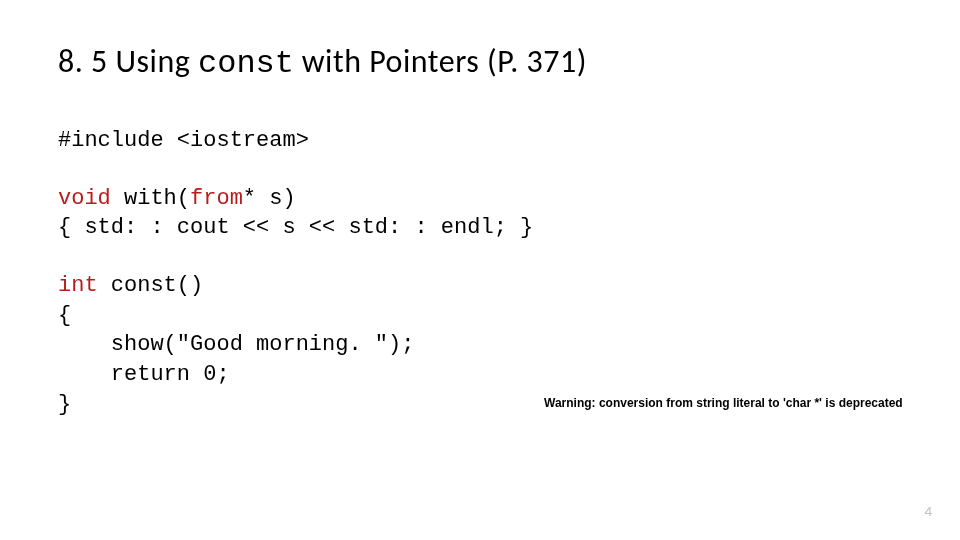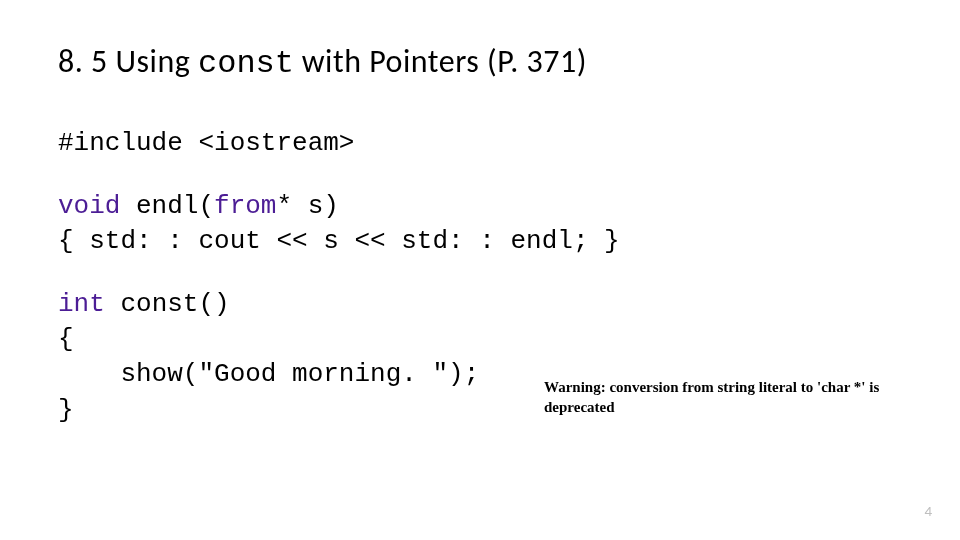--- a/index.html
+++ b/index.html
@@ -22,33 +22,33 @@
     margin-bottom: 44px;
     letter-spacing: 0.5px;
   }
   .title .mono {
     font-family: "Courier New", monospace;
     font-weight: 400;
     letter-spacing: 0;
   }
   .code {
     font-family: "Courier New", monospace;
-    font-size: 26px;
+    font-size: 22px;
     line-height: 1.35;
     color: #000;
   }
   .code .block { margin-bottom: 28px; }
-  .type { color: #4c1d95; }
+  .type { color: #b91c1c; }
   .warning {
     position: absolute;
     left: 544px;
-    top: 378px;
+    top: 396px;
     width: 370px;
-    font-family: Liberation Serif, serif;
-    font-size: 15px;
+    font-family: Liberation Sans, sans-serif;
+    font-size: 12px;
     font-weight: 700;
     color: #000;
     line-height: 1.3;
   }
   .pagenum {
     position: absolute;
     right: 28px;
     bottom: 20px;
     font-size: 15px;
     color: #BFBFBF;
@@ -63,31 +63,32 @@
     <span>8. 5 Using </span><span class="mono">const</span><span> with Pointers (P. 371)</span>
   </h1>
 
   <div class="code">
     <div class="block">
       <div>#include &lt;iostream&gt;</div>
     </div>
 
     <div class="block">
       <div>
-        <span class="type">void </span><span>endl(</span><span class="type">from</span><span>* s)</span>
+        <span class="type">void </span><span>with(</span><span class="type">from</span><span>* s)</span>
       </div>
       <div>{ std: : cout &lt;&lt; s &lt;&lt; std: : endl; }</div>
     </div>
 
     <div class="block">
       <div>
         <span class="type">int </span><span>const()</span>
       </div>
       <div>{</div>
       <div style="white-space: pre;">    show("Good morning. ");</div>
+      <div style="white-space: pre;">    return 0;</div>
       <div>}</div>
     </div>
   </div>
 </div>
 
 <div class="warning">Warning: conversion from string literal to 'char *' is deprecated</div>
 
 <div class="pagenum">4</div>
 
 </body></html>

